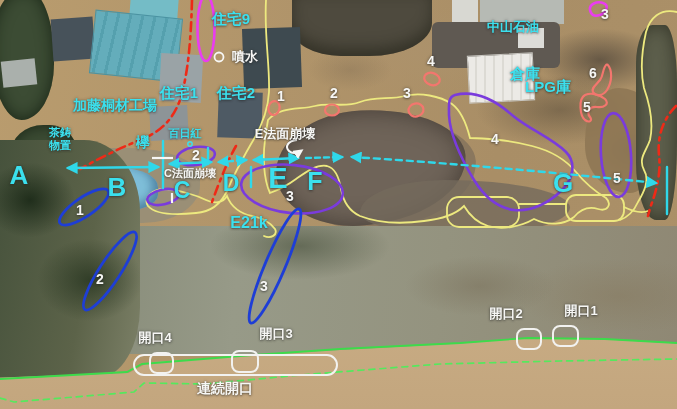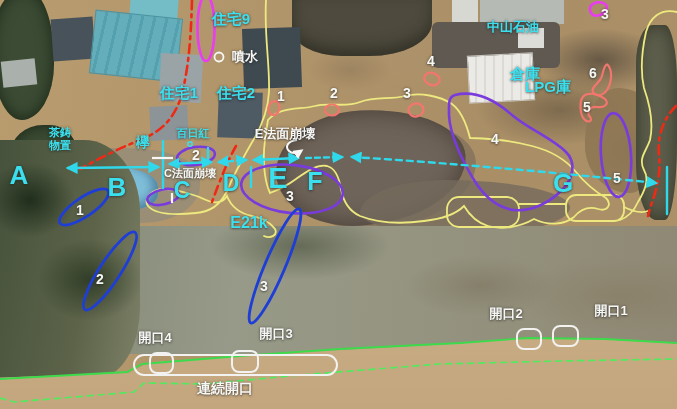--- a/index.html
+++ b/index.html
@@ -186,31 +186,32 @@
       <line x1="172" y1="193" x2="172" y2="203" stroke-width="2.2"></line>
       <path d="M297,140 C287,141 285,147 289,151 C292,154 298,153 301,151" stroke-width="2" marker-end="url(#ahw)"></path>
     </g>
   </svg>
 
   <div id="labels">
       <span class="map-label c-cyan" style="left: 231px; top: 19px; font-size: 15px;">住宅9</span>
       <span class="map-label c-white" style="left: 245px; top: 57px; font-size: 13px; text-align: right;">噴水</span>
       <span class="map-label c-cyan" style="left: 179px; top: 93px; font-size: 15px;">住宅1</span>
       <span class="map-label c-cyan" style="left: 236px; top: 93px; font-size: 15px;">住宅2</span>
+      <span class="map-label c-cyan" style="left: 115px; top: 105px; font-size: 14px;">加藤桐材工場</span>
       <span class="map-label c-cyan" style="left: 60px; top: 139px; font-size: 11px;">茶鋳
 物置</span>
       <span class="map-label c-cyan" style="left: 143px; top: 142px; font-size: 14px;">欅</span>
-      <span class="map-label c-cyan" style="left: 193px; top: 133px; font-size: 11px;">百日紅</span>
+      <span class="map-label c-cyan" style="left: 185px; top: 133px; font-size: 11px;">百日紅</span>
       <span class="map-label c-cyan" style="left: 513px; top: 27px; font-size: 13px;">中山石油</span>
       <span class="map-label c-cyan" style="left: 525px; top: 74px; font-size: 15px;">倉庫</span>
       <span class="map-label c-cyan" style="left: 548px; top: 87px; font-size: 15px;">LPG庫</span>
       <span class="map-label c-cyan" style="left: 249px; top: 223px; font-size: 16px;">E21k</span>
       <span class="map-label c-white" style="left: 285px; top: 134px; font-size: 13px;">E法面崩壊</span>
       <span class="map-label c-white" style="left: 190px; top: 173px; font-size: 11px; text-align: right;">C法面崩壊</span>
-      <span class="map-label c-white" style="left: 611px; top: 311px; font-size: 13px;">開口1</span>
+      <span class="map-label c-white" style="left: 581px; top: 311px; font-size: 13px;">開口1</span>
       <span class="map-label c-white" style="left: 506px; top: 314px; font-size: 13px;">開口2</span>
       <span class="map-label c-white" style="left: 234px; top: 334px; font-size: 13px; margin-left: 42px;">開口3</span>
       <span class="map-label c-white" style="left: 155px; top: 338px; font-size: 13px;">開口4</span>
       <span class="map-label c-white" style="left: 225px; top: 388px; font-size: 14px;">連続開口</span>
       <span class="map-label c-cyan letter" style="left: 19px; top: 176px; font-size: 26px;">A</span>
       <span class="map-label c-cyan letter" style="left: 117px; top: 188px; font-size: 26px;">B</span>
       <span class="map-label c-cyan letter" style="left: 182px; top: 190px; font-size: 23px;">C</span>
       <span class="map-label c-cyan letter" style="left: 231px; top: 183px; font-size: 23px;">D</span>
       <span class="map-label c-cyan letter" style="left: 278px; top: 179px; font-size: 29px;">E</span>
       <span class="map-label c-cyan letter" style="left: 315px; top: 181px; font-size: 25px;">F</span>

